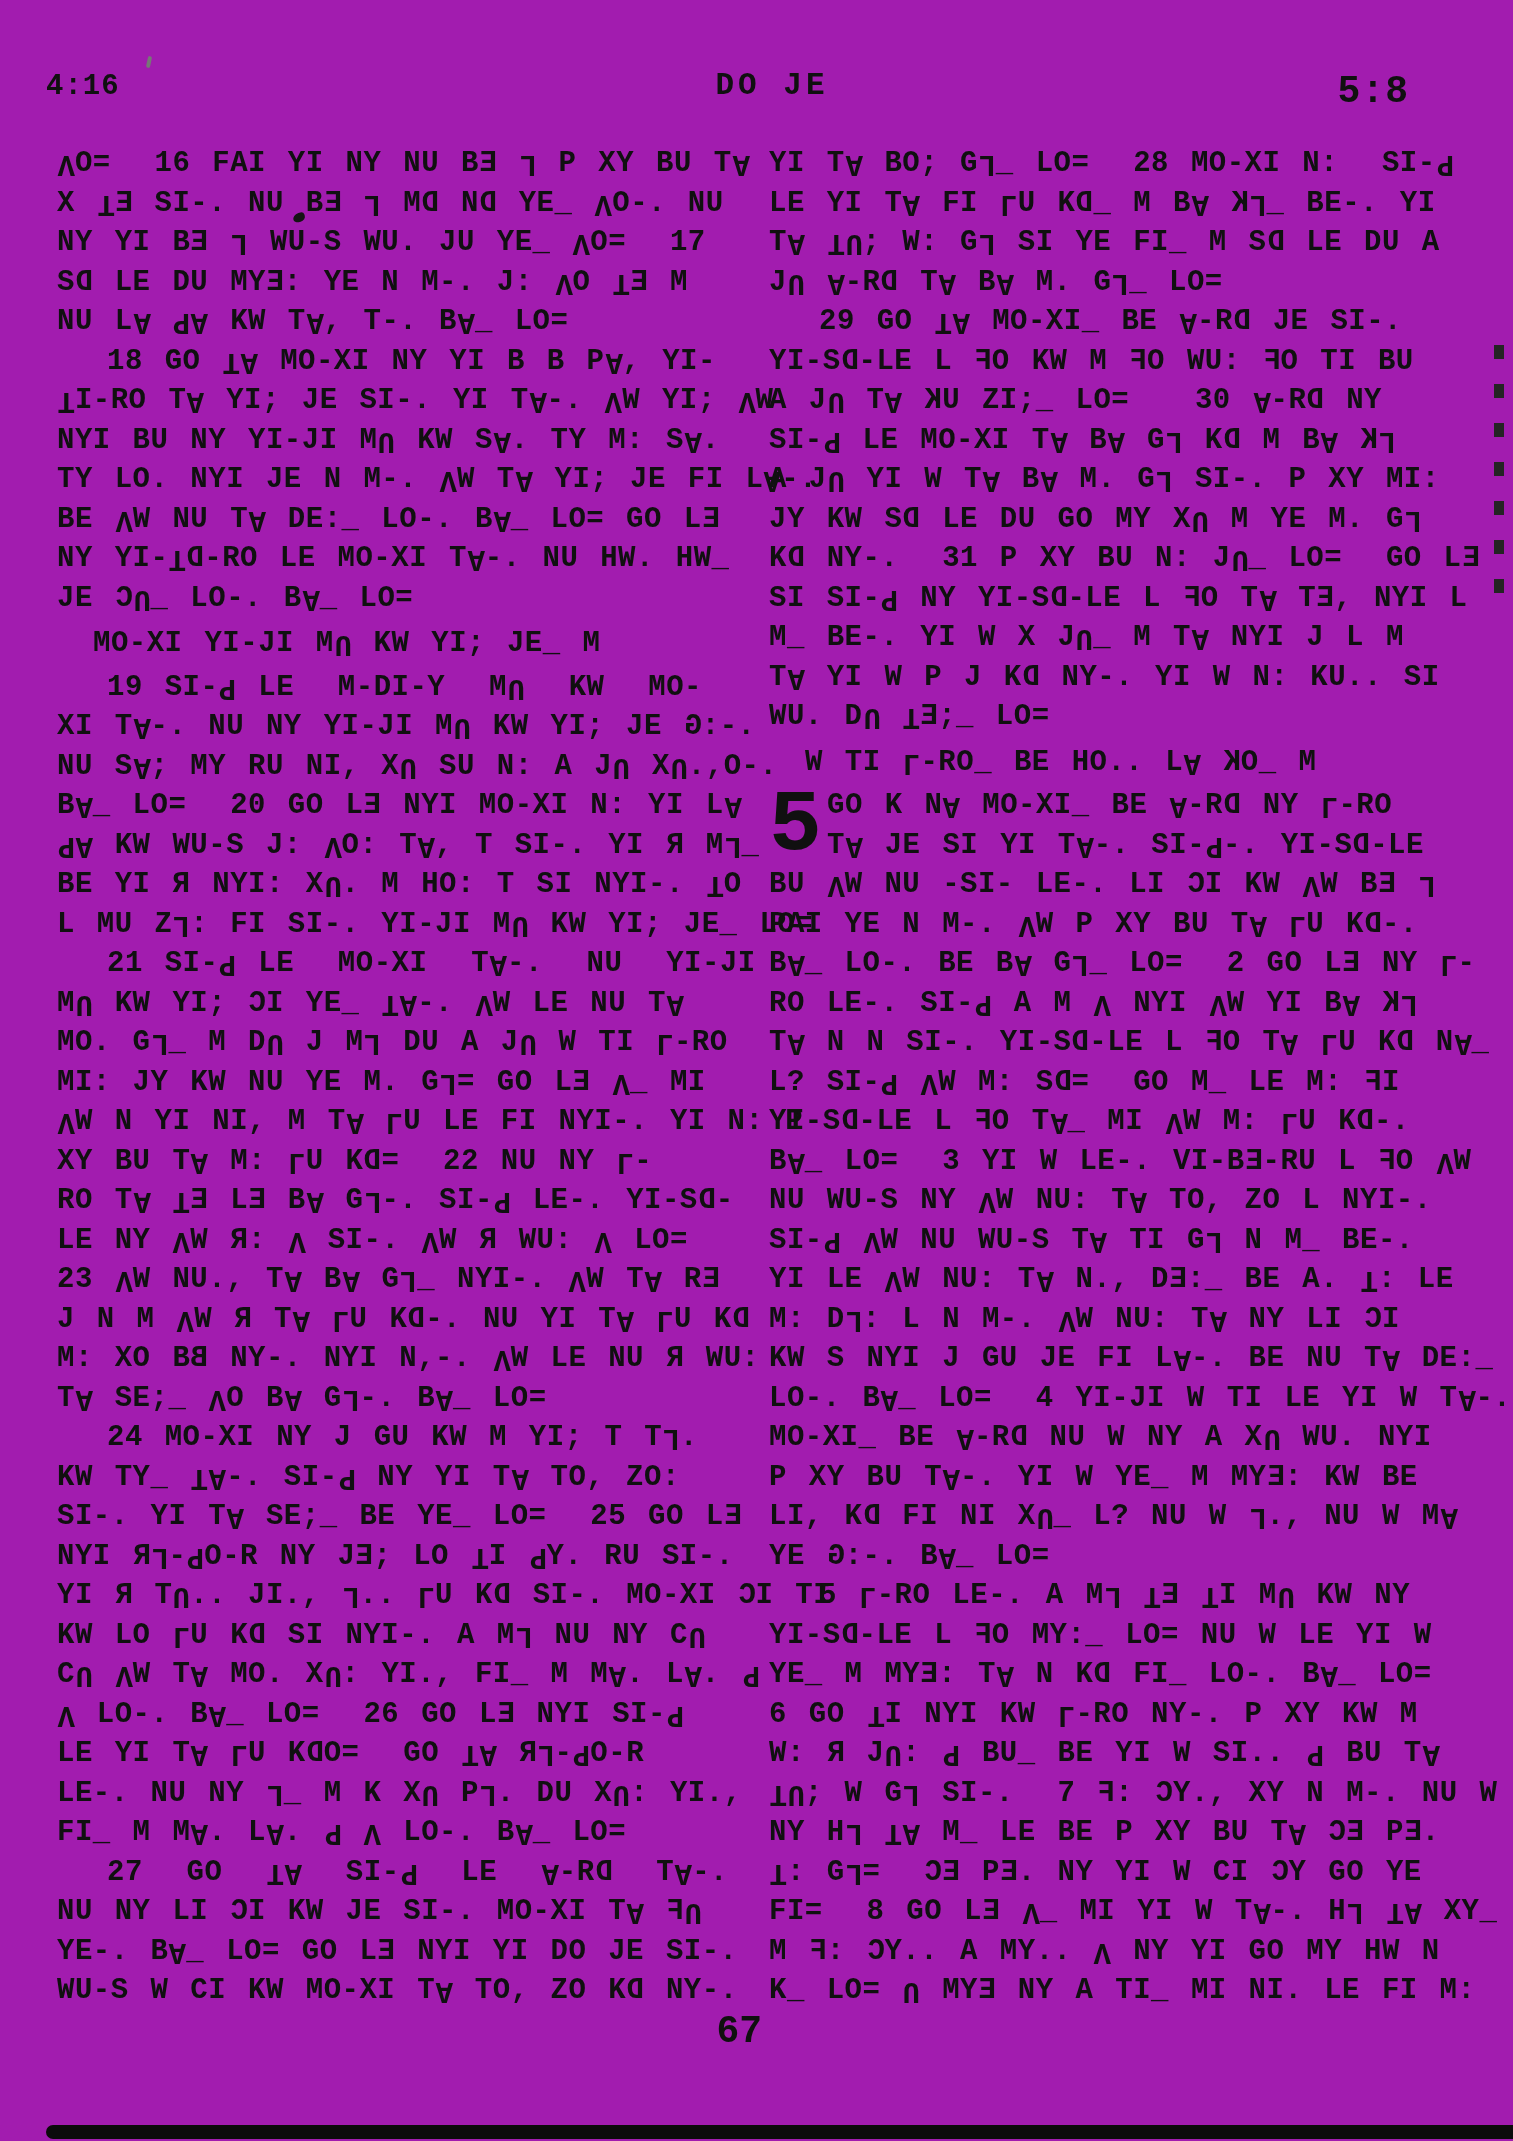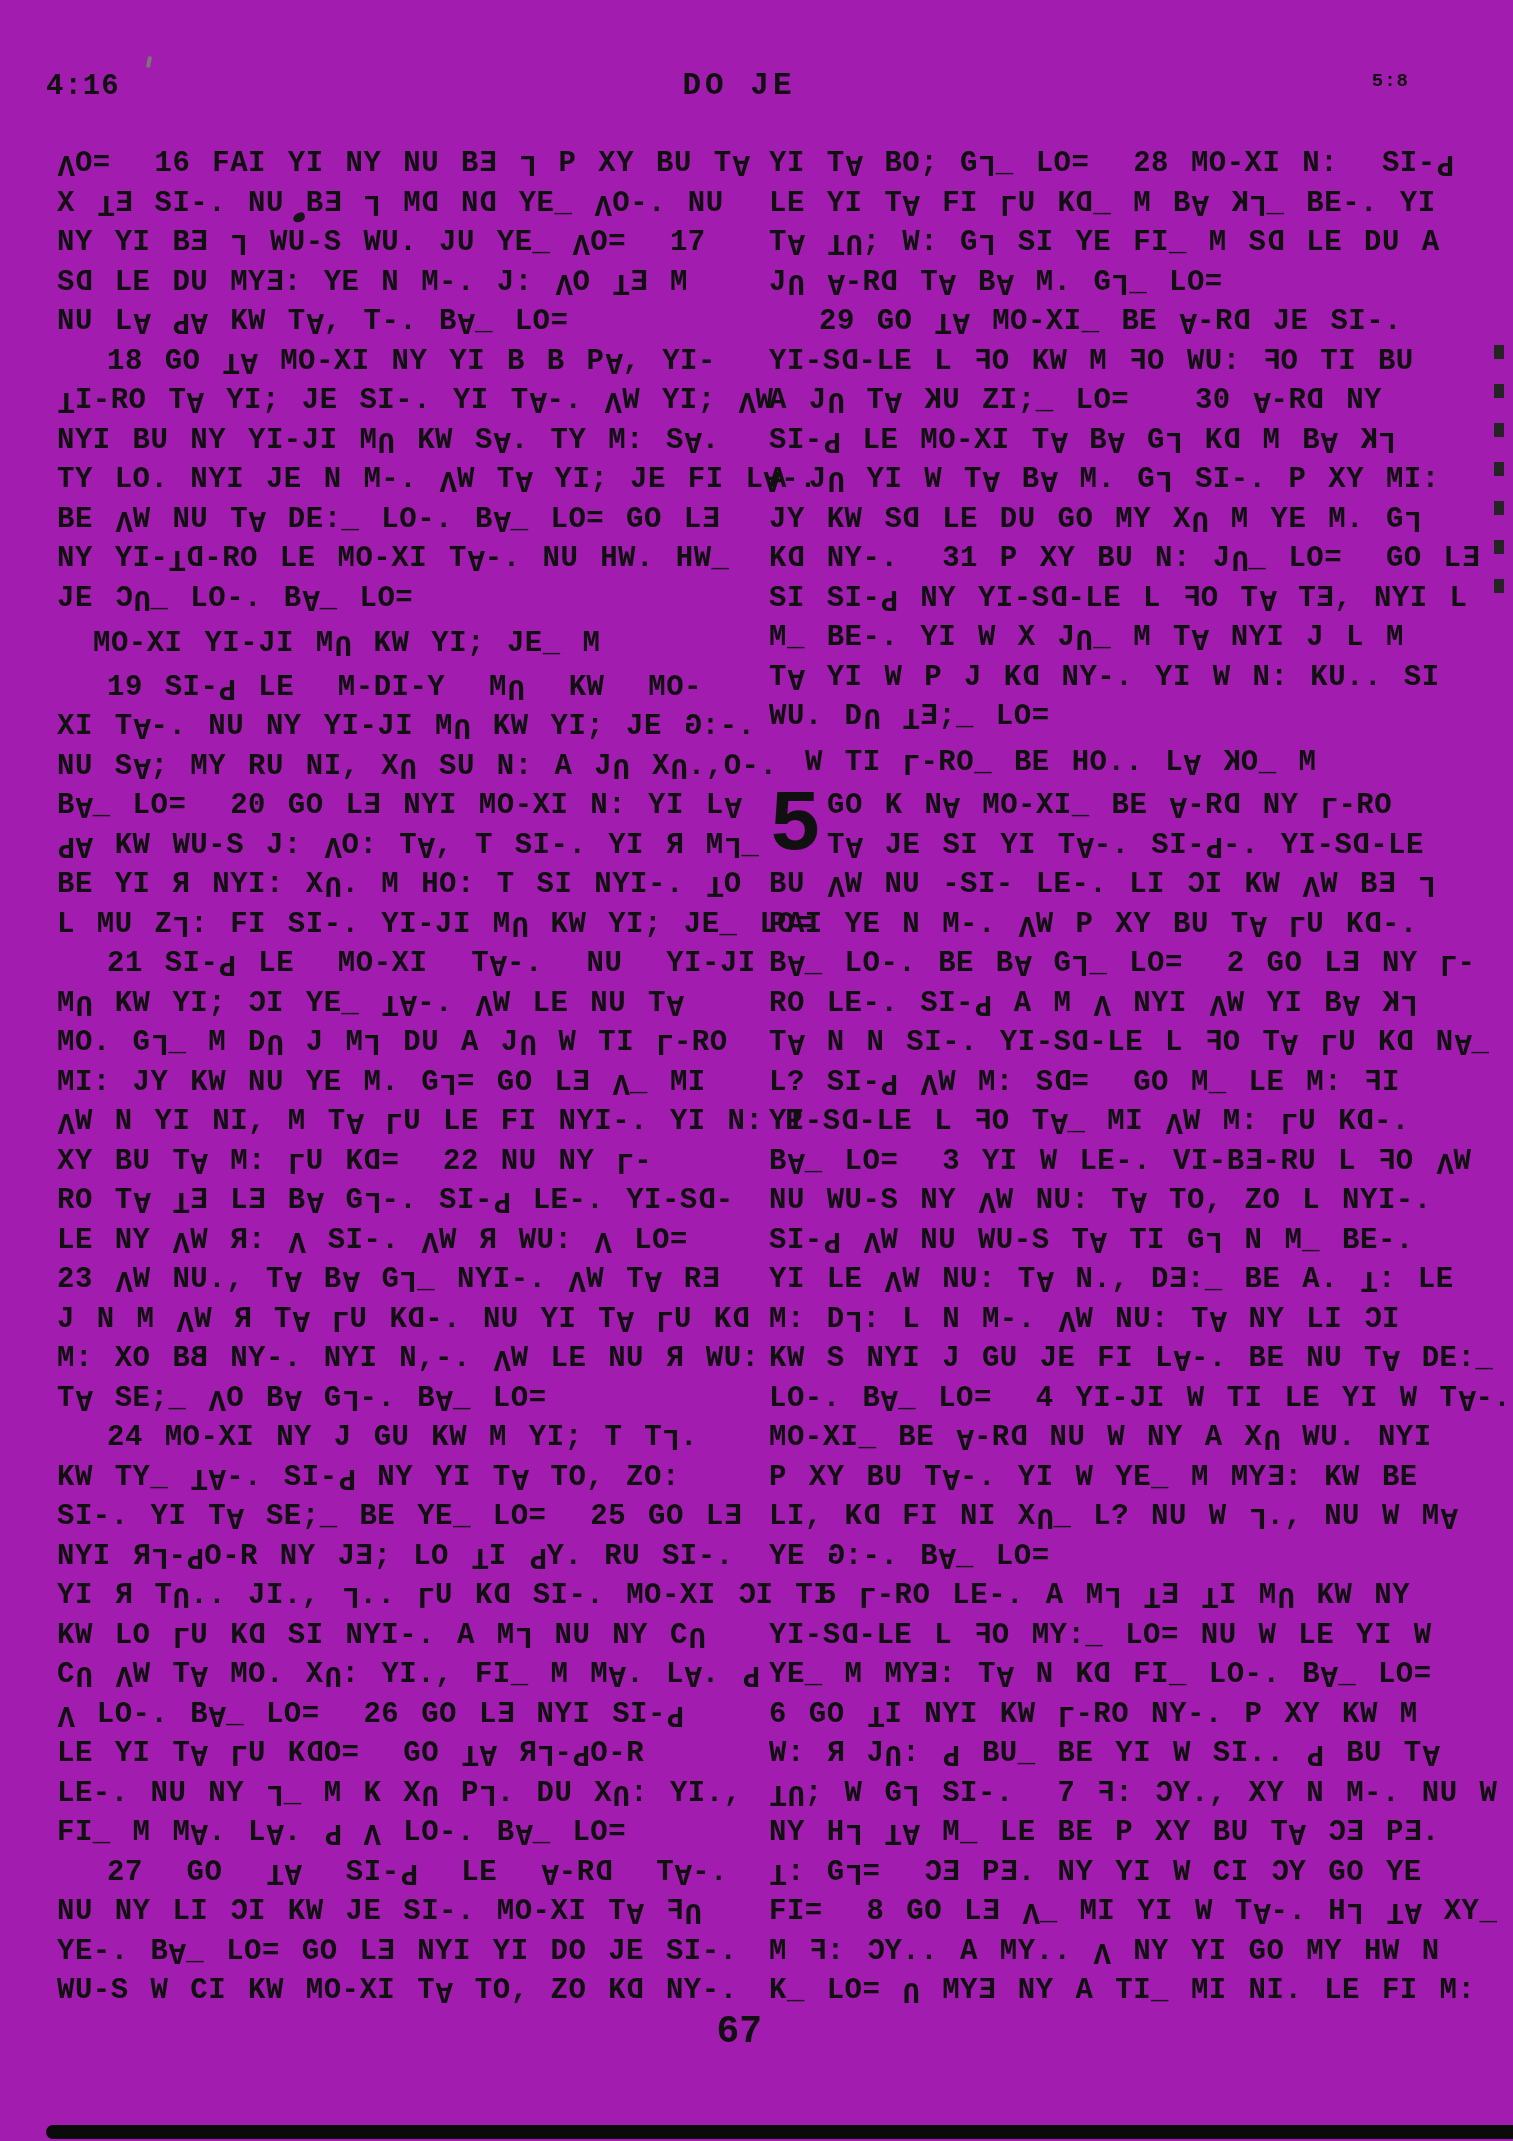--- a/index.html
+++ b/index.html
@@ -3,22 +3,22 @@
 <meta charset="utf-8">
 <style>
   html,body{margin:0;padding:0;background:#cfcfcf;}
   .page{
     position:relative;width:1513px;height:2141px;background:#a21caf;
     font-family:Liberation Mono, monospace;color:#101010;
     overflow:hidden;
   }
   
   .h-left{position:absolute;left:46px;top:70px;font-size:29px;font-weight:bold;letter-spacing:1px;}
-  .h-center{position:absolute;left:0;top:68px;width:1478px;text-align:center;font-size:31px;font-weight:bold;letter-spacing:4px;}
-  .h-right{position:absolute;right:104px;top:70px;font-size:19px;font-weight:bold;letter-spacing:1px;}
+  .h-center{position:absolute;left:0;top:68px;width:1478px;text-align:center;font-size:31px;font-weight:bold;letter-spacing:4px;padding-left:33px;}
+  .h-right{position:absolute;right:104px;top:70px;font-size:38px;font-weight:bold;letter-spacing:1px;}
   
   .col{position:absolute;top:144px;}
   .col-left{left:57px;width:694px;}
   .col-right{left:769px;width:700px;}
   .line{
     white-space:pre;font-size:29px;font-weight:bold;line-height:39.5px;height:39.5px;
     word-spacing:4px;letter-spacing:0.5px;
   }
   .line.i{padding-left:50px;}
   .line.h{padding-left:36px;margin-top:6px;margin-bottom:4px;}

